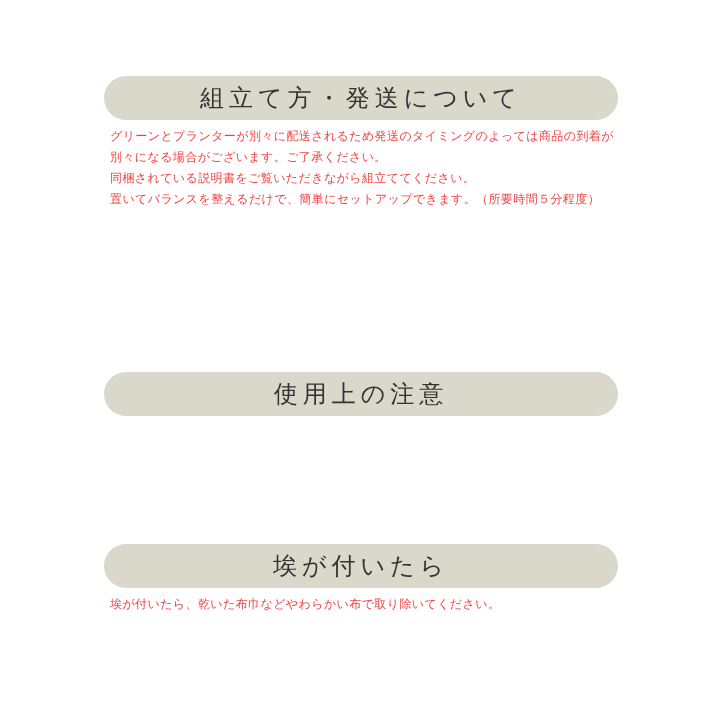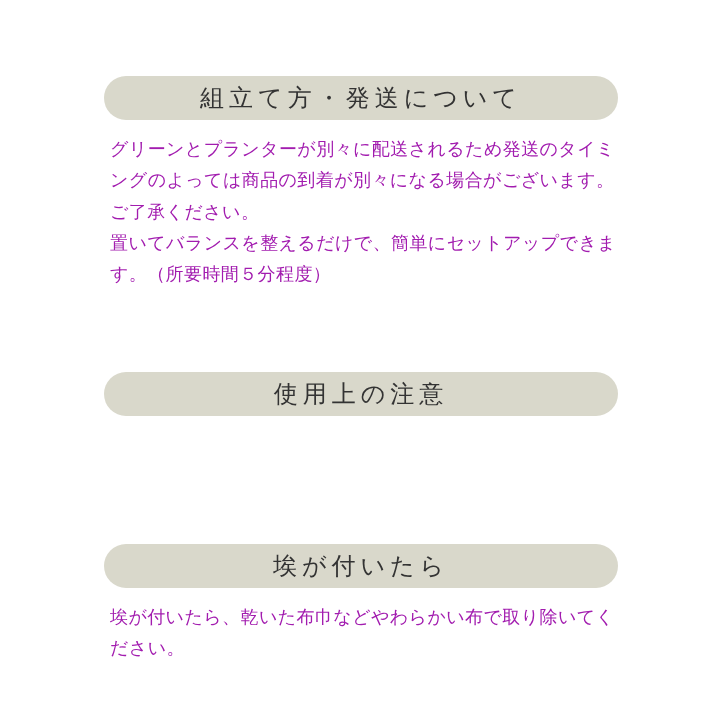--- a/index.html
+++ b/index.html
@@ -38,45 +38,46 @@
     line-height: 44px;
     text-align: center;
     font-size: 24px;
     letter-spacing: 5px;
     color: #333333;
     font-weight: normal;
     margin: 0;
     font-family: "Liberation Serif", serif;
   }
   .section-body {
-    margin-top: 14px;
+    margin-top: 6px;
     padding-left: 6px;
-    font-size: 18px;
+    font-size: 12px;
     line-height: 1.74;
-    color: #a21caf;
+    color: #ef4444;
     letter-spacing: 0.4px;
     font-family: "Liberation Sans", sans-serif;
   }
   .section-body p {
     margin: 0;
     text-indent: 0;
   }
   .section-body p + p {
     margin-top: 0;
   }
 </style>
 </head>
 <body>
 
 <div class="page">
 
   <section class="section section-1">
     <h2 class="section-heading">組立て方・発送について</h2>
     <div class="section-body">
       <p>グリーンとプランターが別々に配送されるため発送のタイミングのよっては商品の到着が別々になる場合がございます。ご了承ください。</p>
+      <p>同梱されている説明書をご覧いただきながら組立ててください。</p>
       <p>置いてバランスを整えるだけで、簡単にセットアップできます。（所要時間５分程度）</p>
     </div>
   </section>
 
   <section class="section section-2">
     <h2 class="section-heading">使用上の注意</h2>
   </section>
 
   <section class="section section-3">
     <h2 class="section-heading">埃が付いたら</h2>

